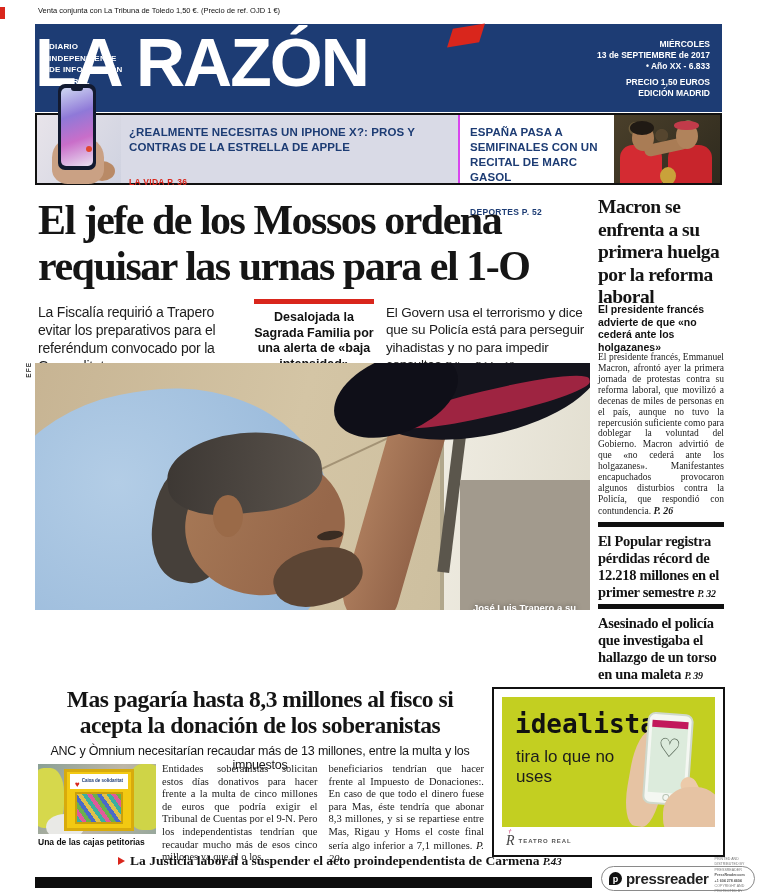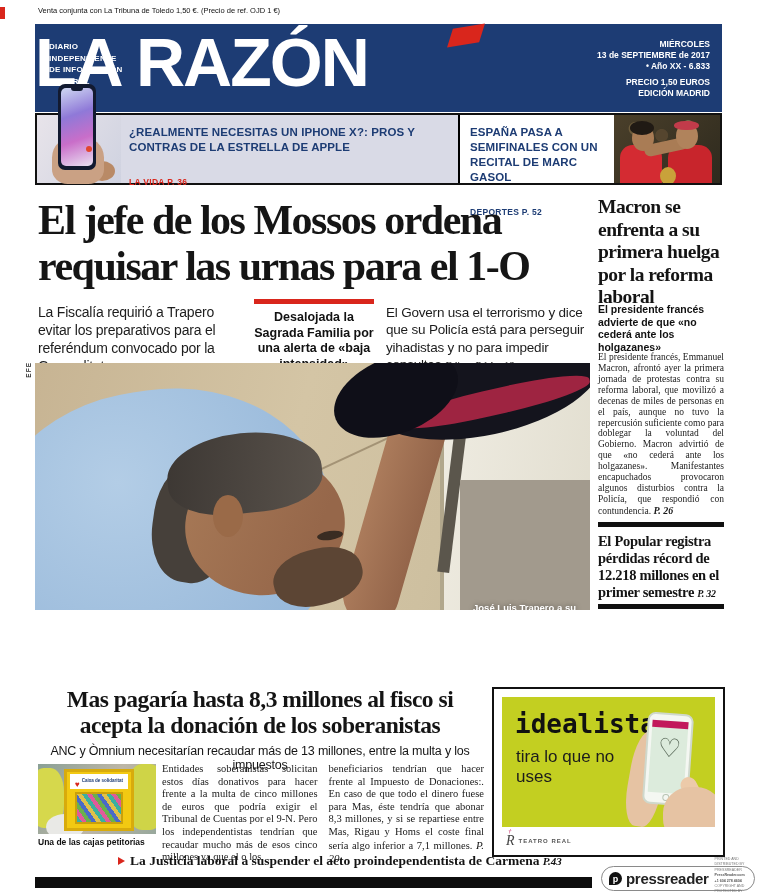--- a/index.html
+++ b/index.html
@@ -24,21 +24,21 @@
   .phone-graphic { left:50px; top:84px; width:56px; height:100px; z-index:6; }
   .pg-hand { position:absolute; left:2px; bottom:0; width:52px; height:48px; background:#caa184; border-radius:45% 45% 30% 30%; }
   .pg-body { position:absolute; left:8px; top:0; width:38px; height:86px; background:#121a30; border-radius:7px; }
   .pg-screen { position:absolute; left:11px; top:4px; width:32px; height:78px; border-radius:5px;
     background:linear-gradient(160deg,#cfd8f2 0%,#8f79d8 35%,#c96ec9 65%,#e9e2f2 100%); }
   .pg-notch { position:absolute; left:21px; top:4px; width:12px; height:3px; background:#121a30; border-radius:0 0 3px 3px; }
   .pg-dot { position:absolute; left:36px; top:62px; width:6px; height:6px; background:#e2452f; border-radius:50%; }
 
   
   .teaser-strip { left:35px; top:113px; width:687px; height:72px; border:2px solid #111; display:flex; background:#fff; }
-  .teaser-left { width:423px; background:#d9dae6; position:relative; border-right:2px solid #000000; }
+  .teaser-left { width:423px; background:#d9dae6; position:relative; border-right:2px solid #d946ef; }
   .tl-imgarea { position:absolute; left:0; top:0; bottom:0; width:84px; background:linear-gradient(120deg,#e8e4ea,#cfd2e0); overflow:hidden; }
   .tl-finger { position:absolute; left:52px; bottom:2px; width:26px; height:20px; background:#b98a66; border-radius:50%; }
   .tl-text { position:absolute; left:92px; top:10px; width:310px; }
   .teaser-title { color:#1d3c74; font-weight:bold; font-size:11.5px; line-height:1.3; letter-spacing:.1px; }
   .teaser-kicker { font-size:8.5px; font-weight:bold; margin-top:22px; letter-spacing:.3px; }
   .kicker-red { color:#d9261c; }
   .kicker-blue { color:#1d3c74; }
   .teaser-right { flex:1; background:#fff; position:relative; }
   .tr-text { position:absolute; left:10px; top:10px; width:145px; }
   .bball-photo { position:absolute; right:0; top:0; bottom:0; width:106px; background:
@@ -230,20 +230,21 @@
     <div class="ph-capbrim"></div>
     <div class="ph-caption">José Luis Trapero a su llegada a la Fiscalía Superior de Cataluña</div>
   </div>
 
   <div class="abs rc rc-head">Macron se enfrenta a su primera huelga por la reforma laboral</div>
   <div class="abs rc rc-stand">El presidente francés advierte de que «no cederá ante los holgazanes»</div>
   <div class="abs rc rc-body"><span>El presidente francés, Emmanuel Macron, afrontó ayer la primera jornada de protestas contra su reforma laboral, que movilizó a decenas de miles de personas en el país, aunque no tuvo la repercusión suficiente como para doblegar la voluntad del Gobierno. Macron advirtió de que «no cederá ante los holgazanes». Manifestantes encapuchados provocaron algunos disturbios contra la Policía, que respondió con contundencia. </span><span class="rc-ref">P. 26</span></div>
   <div class="abs rc rc-divider" style="top:522px;"></div>
   <div class="abs rc rc-brief" style="top:533px;"><span>El Popular registra pérdidas récord de 12.218 millones en el primer semestre </span><span class="rc-ref">P. 32</span></div>
   <div class="abs rc rc-divider" style="top:604px;"></div>
+  <div class="abs rc rc-brief" style="top:615px;"><span>Asesinado el policía que investigaba el hallazgo de un torso en una maleta </span><span class="rc-ref">P. 39</span></div>
 
   <div class="abs ss-head">Mas pagaría hasta 8,3 millones al fisco si acepta la donación de los soberanistas</div>
   <div class="abs ss-stand">ANC y Òmnium necesitarían recaudar más de 13 millones, entre la multa y los impuestos</div>
   <div class="abs ss-photo">
     <div class="sp-vest1"></div>
     <div class="sp-vest2"></div>
     <div class="sp-plastic"></div>
     <div class="sp-box">
       <div class="sp-label">
         <span class="sp-heart"></span>

